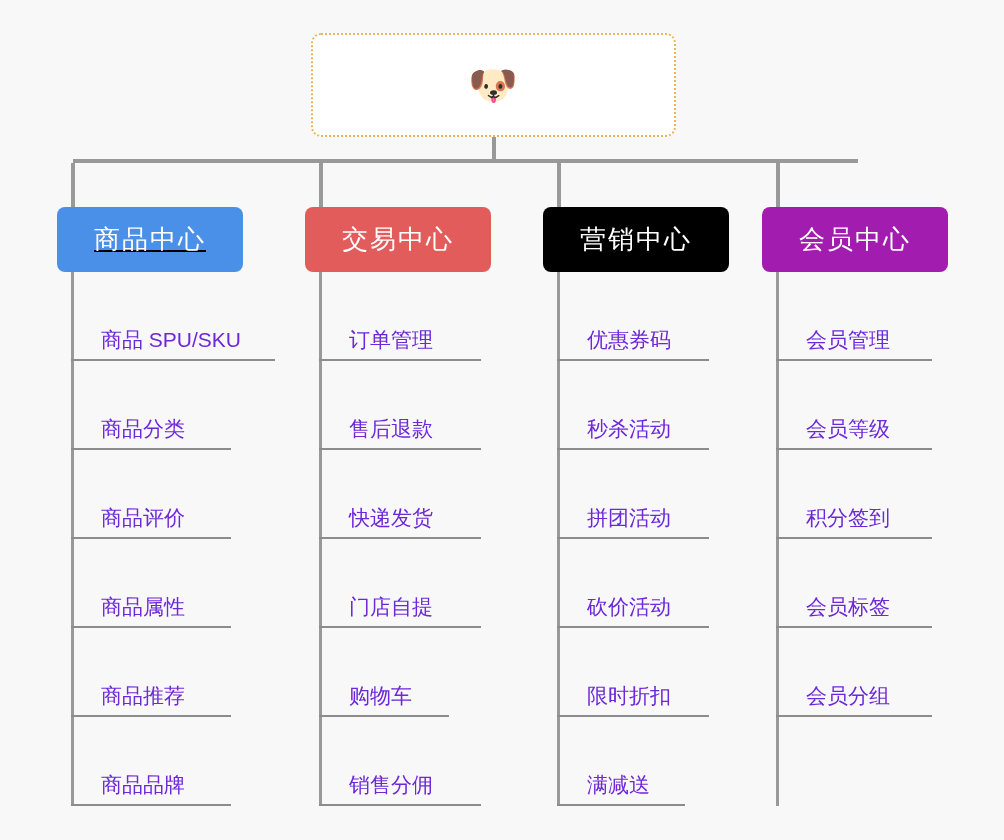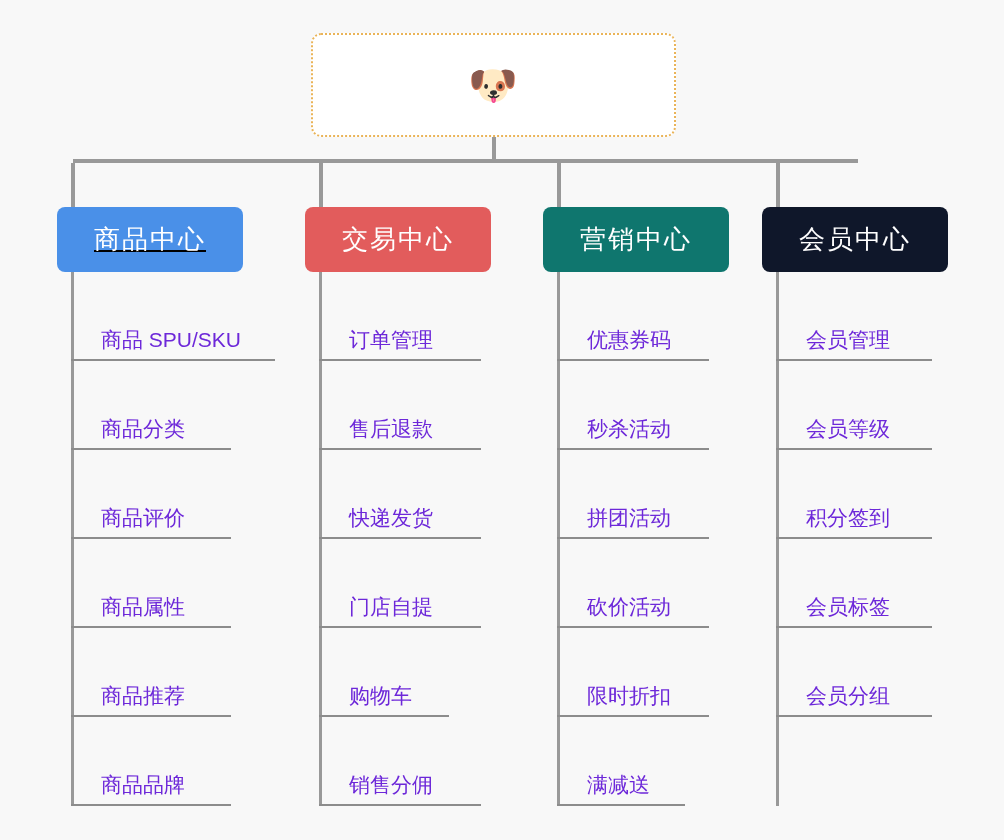--- a/index.html
+++ b/index.html
@@ -153,21 +153,21 @@
             <span class="leaf-label">购物车</span>
           </div>
           <div class="leaf">
             <div class="leaf-underline" style="width: 162px;"></div>
             <span class="leaf-label">销售分佣</span>
           </div>
         </div>
       </div>
       <div class="col" style="left: 543px;">
         <div class="col-drop"></div>
-        <div class="cat-box" style="background: #0f766e;">
+        <div class="cat-box" style="background: #000000; text-decoration: underline;">
           <span class="cat-label">营销中心</span>
         </div>
         <div class="stem" style="height: 534px;"></div>
         <div class="leaves">
           <div class="leaf">
             <div class="leaf-underline" style="width: 152px;"></div>
             <span class="leaf-label">优惠券码</span>
           </div>
           <div class="leaf">
             <div class="leaf-underline" style="width: 152px;"></div>
@@ -186,21 +186,21 @@
             <span class="leaf-label">限时折扣</span>
           </div>
           <div class="leaf">
             <div class="leaf-underline" style="width: 128px;"></div>
             <span class="leaf-label">满减送</span>
           </div>
         </div>
       </div>
       <div class="col" style="left: 762px;">
         <div class="col-drop"></div>
-        <div class="cat-box" style="background: #0f172a;">
+        <div class="cat-box" style="background: #a21caf;">
           <span class="cat-label">会员中心</span>
         </div>
         <div class="stem" style="height: 534px;"></div>
         <div class="leaves">
           <div class="leaf">
             <div class="leaf-underline" style="width: 156px;"></div>
             <span class="leaf-label">会员管理</span>
           </div>
           <div class="leaf">
             <div class="leaf-underline" style="width: 156px;"></div>

